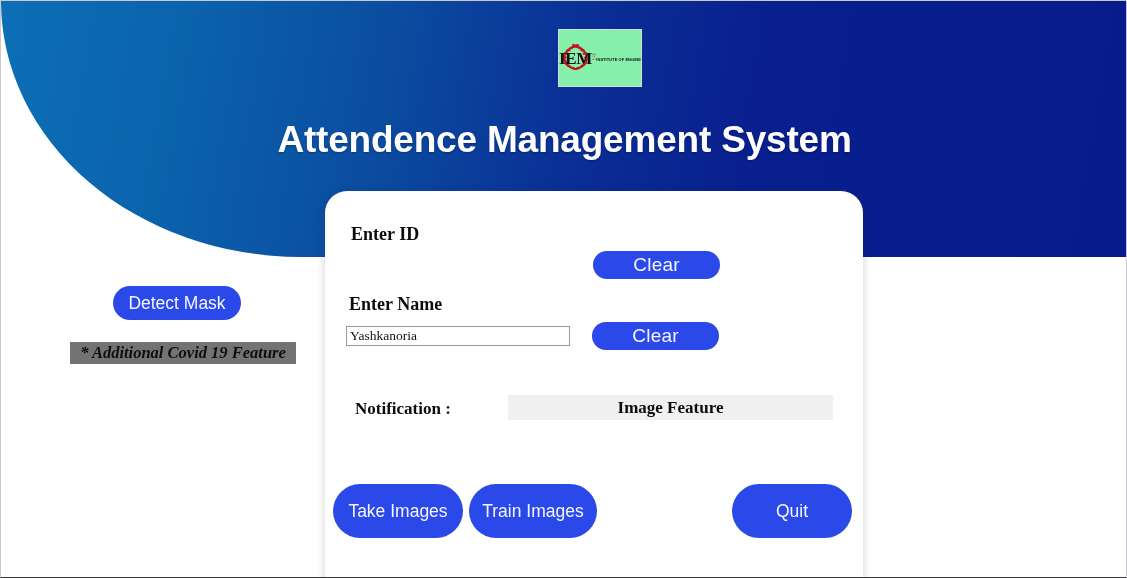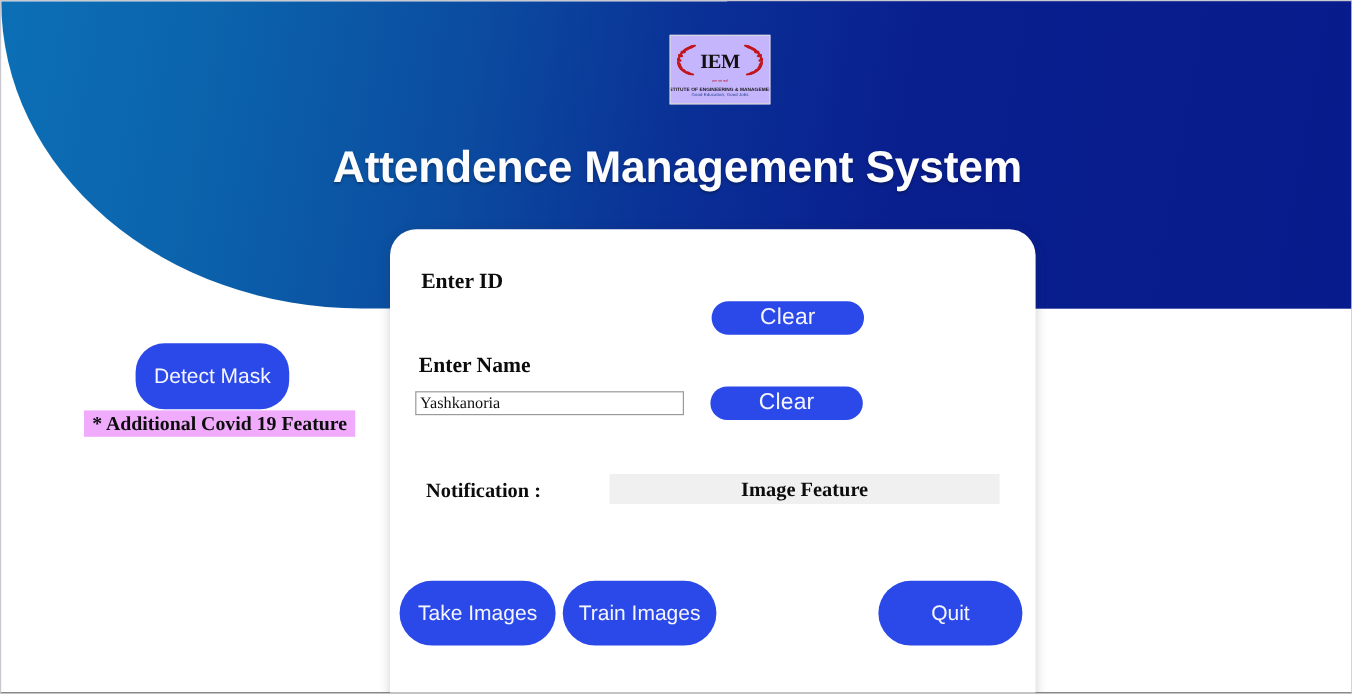--- a/index.html
+++ b/index.html
@@ -51,26 +51,26 @@
     background: #09208e;
   }
 
   
   .logo-box {
     position: absolute;
     left: 557px;
     top: 28px;
     width: 84px;
     height: 58px;
-    background: #c4b5fd;
+    background: #86efac;
     border: 1px solid #d8d8d8;
     display: flex;
-    flex-direction: column;
+    flex-direction: row;
     align-items: center;
-    justify-content: center;
+    justify-content: flex-start;
     overflow: hidden;
   }
   .logo-main {
     position: relative;
     width: 80px;
     height: 34px;
     display: flex;
     align-items: center;
     justify-content: center;
   }
@@ -129,44 +129,45 @@
     letter-spacing: -0.2px;
     text-shadow: 0 1px 2px rgba(0,0,0,0.28);
   }
 
   
   .detect-mask-btn {
     position: absolute;
     left: 112px;
     top: 285px;
     width: 128px;
-    height: 55px;
+    height: 34px;
     border: none;
     border-radius: 24px;
     background: #2a49e8;
     color: #f4f5ff;
     font-size: 17.5px;
     font-weight: normal;
     font-family: "Liberation Sans", sans-serif;
     cursor: pointer;
   }
   .covid-note {
     position: absolute;
     left: 69px;
     top: 341px;
     width: 226px;
     height: 22px;
-    background: #f0abfc;
+    background: #737373;
     color: #0d0d0d;
     font-family: "Liberation Serif", serif;
     font-weight: bold;
     font-size: 16.5px;
     line-height: 22px;
     text-align: center;
     white-space: nowrap;
+    font-style: italic;
   }
 
   
   .card {
     position: absolute;
     left: 324px;
     top: 190px;
     width: 538px;
     height: 432px;
     background: #ffffff;

